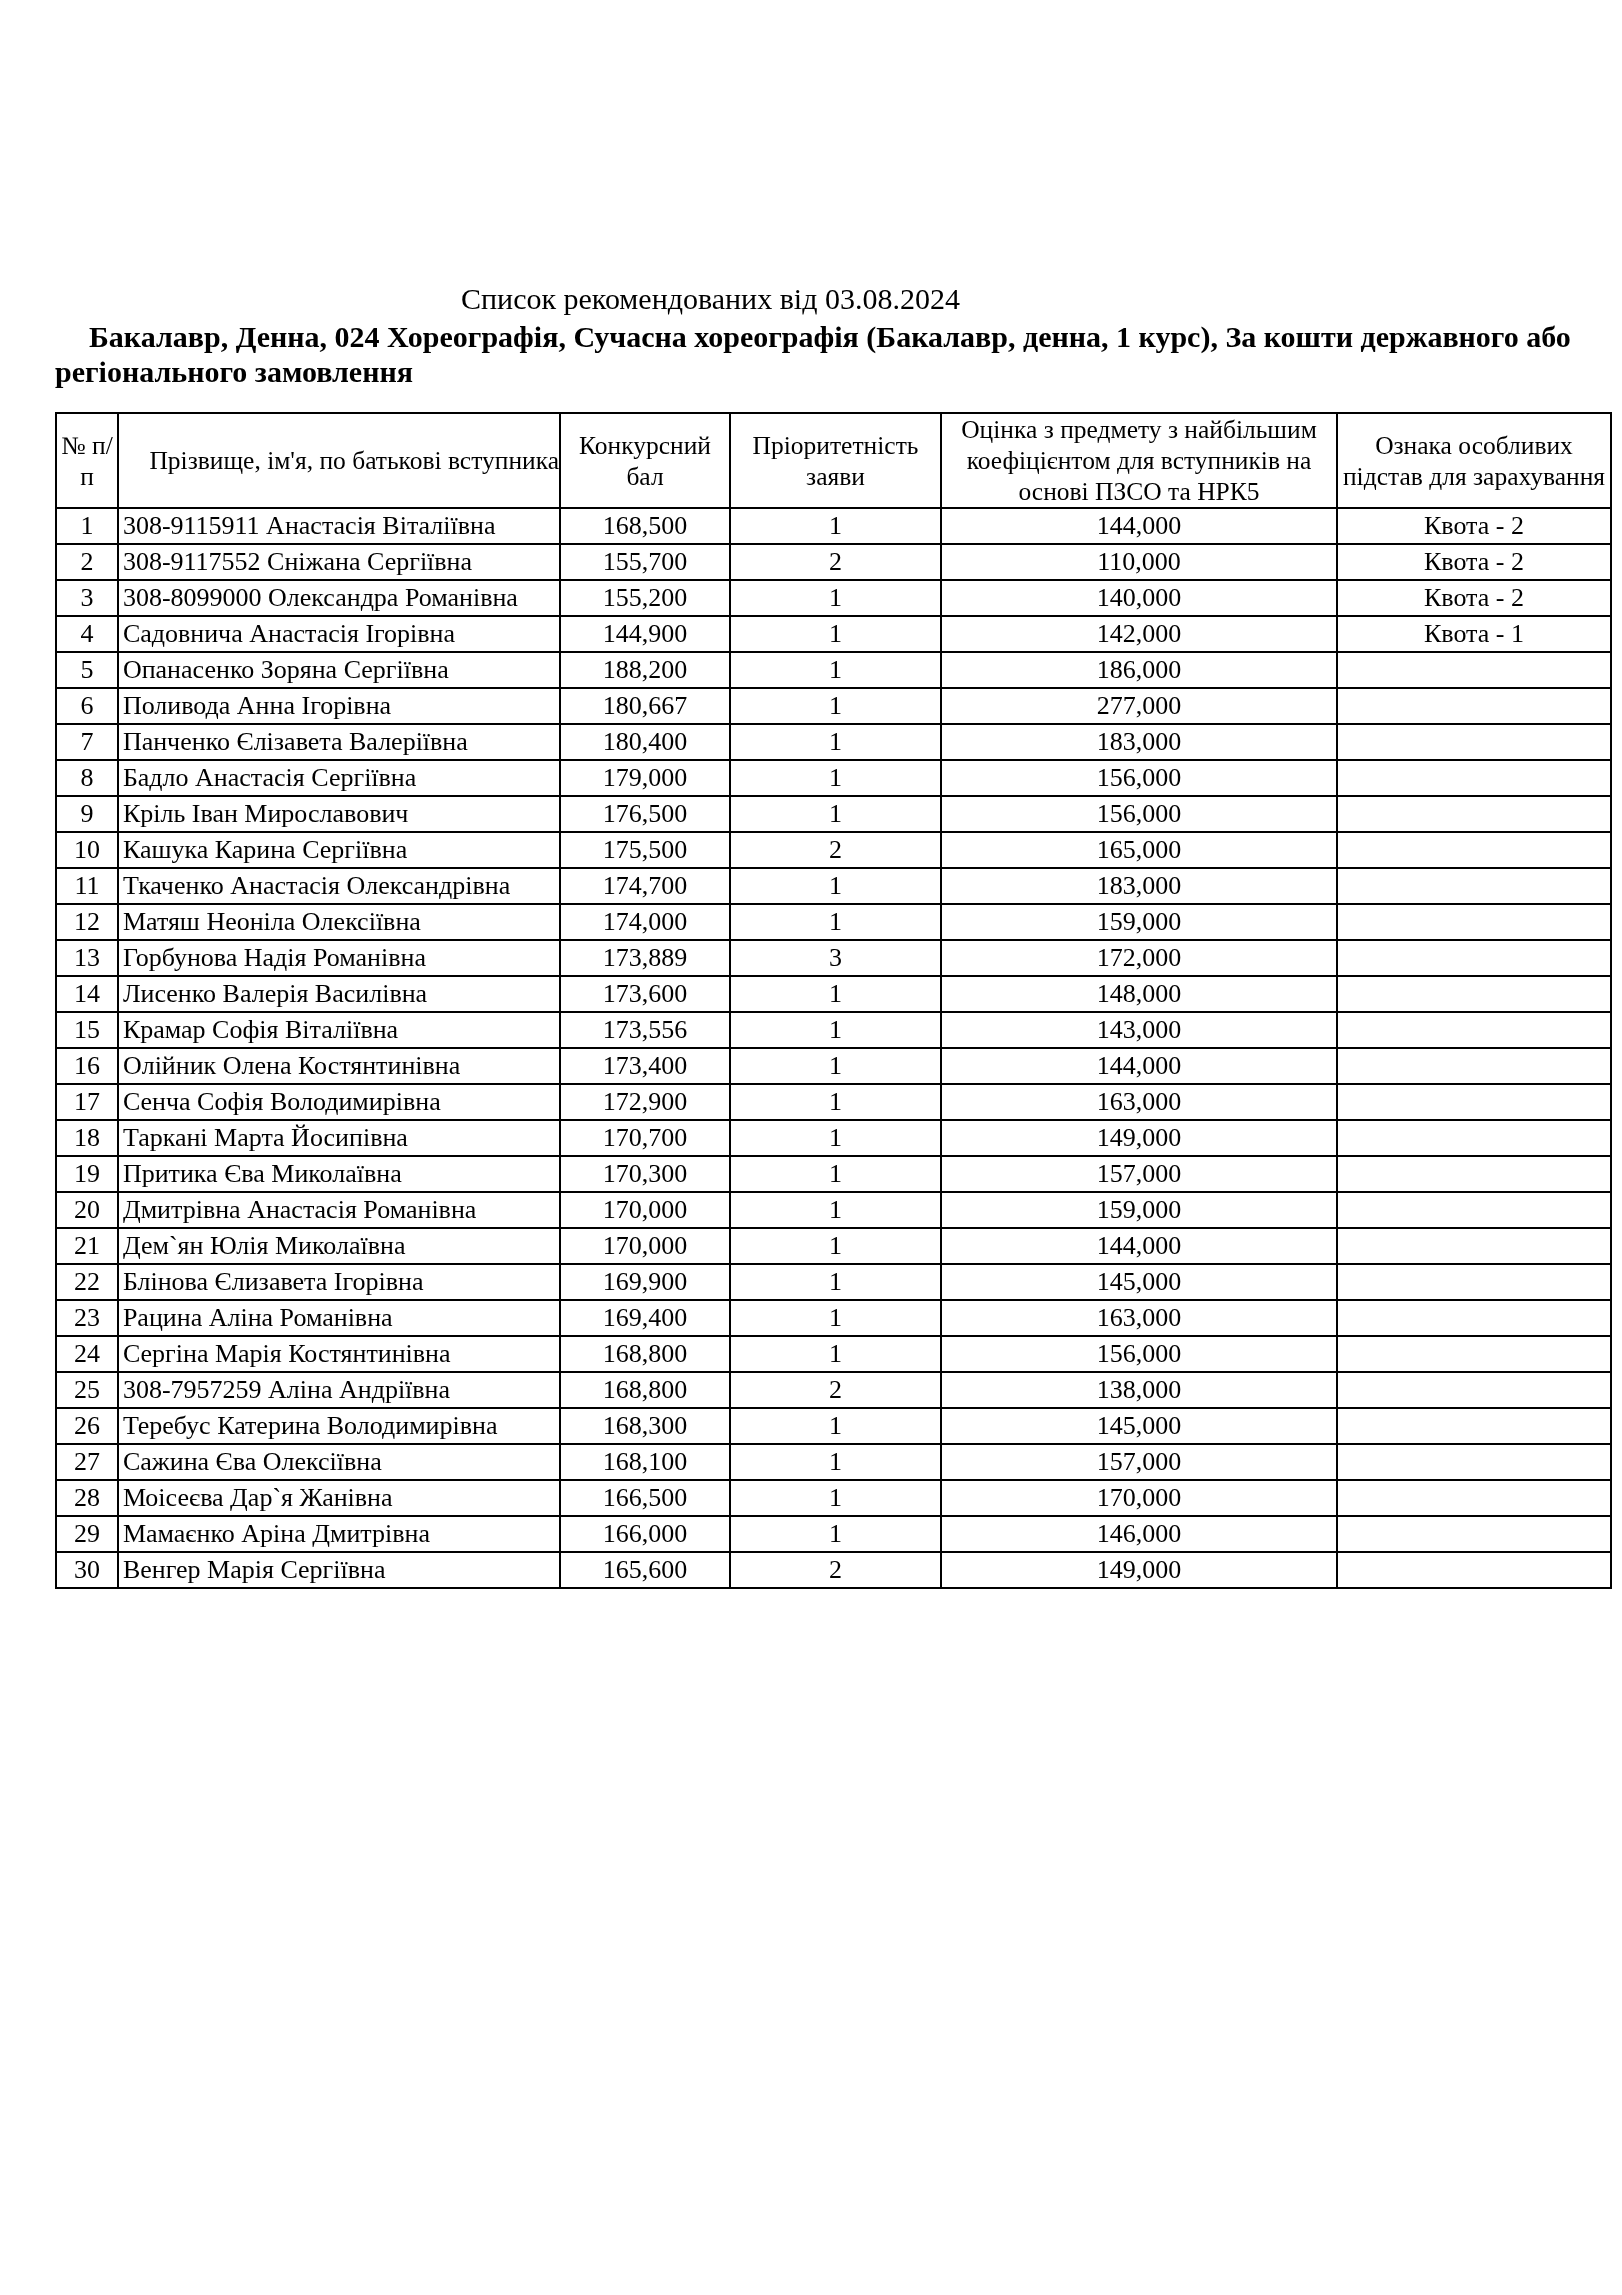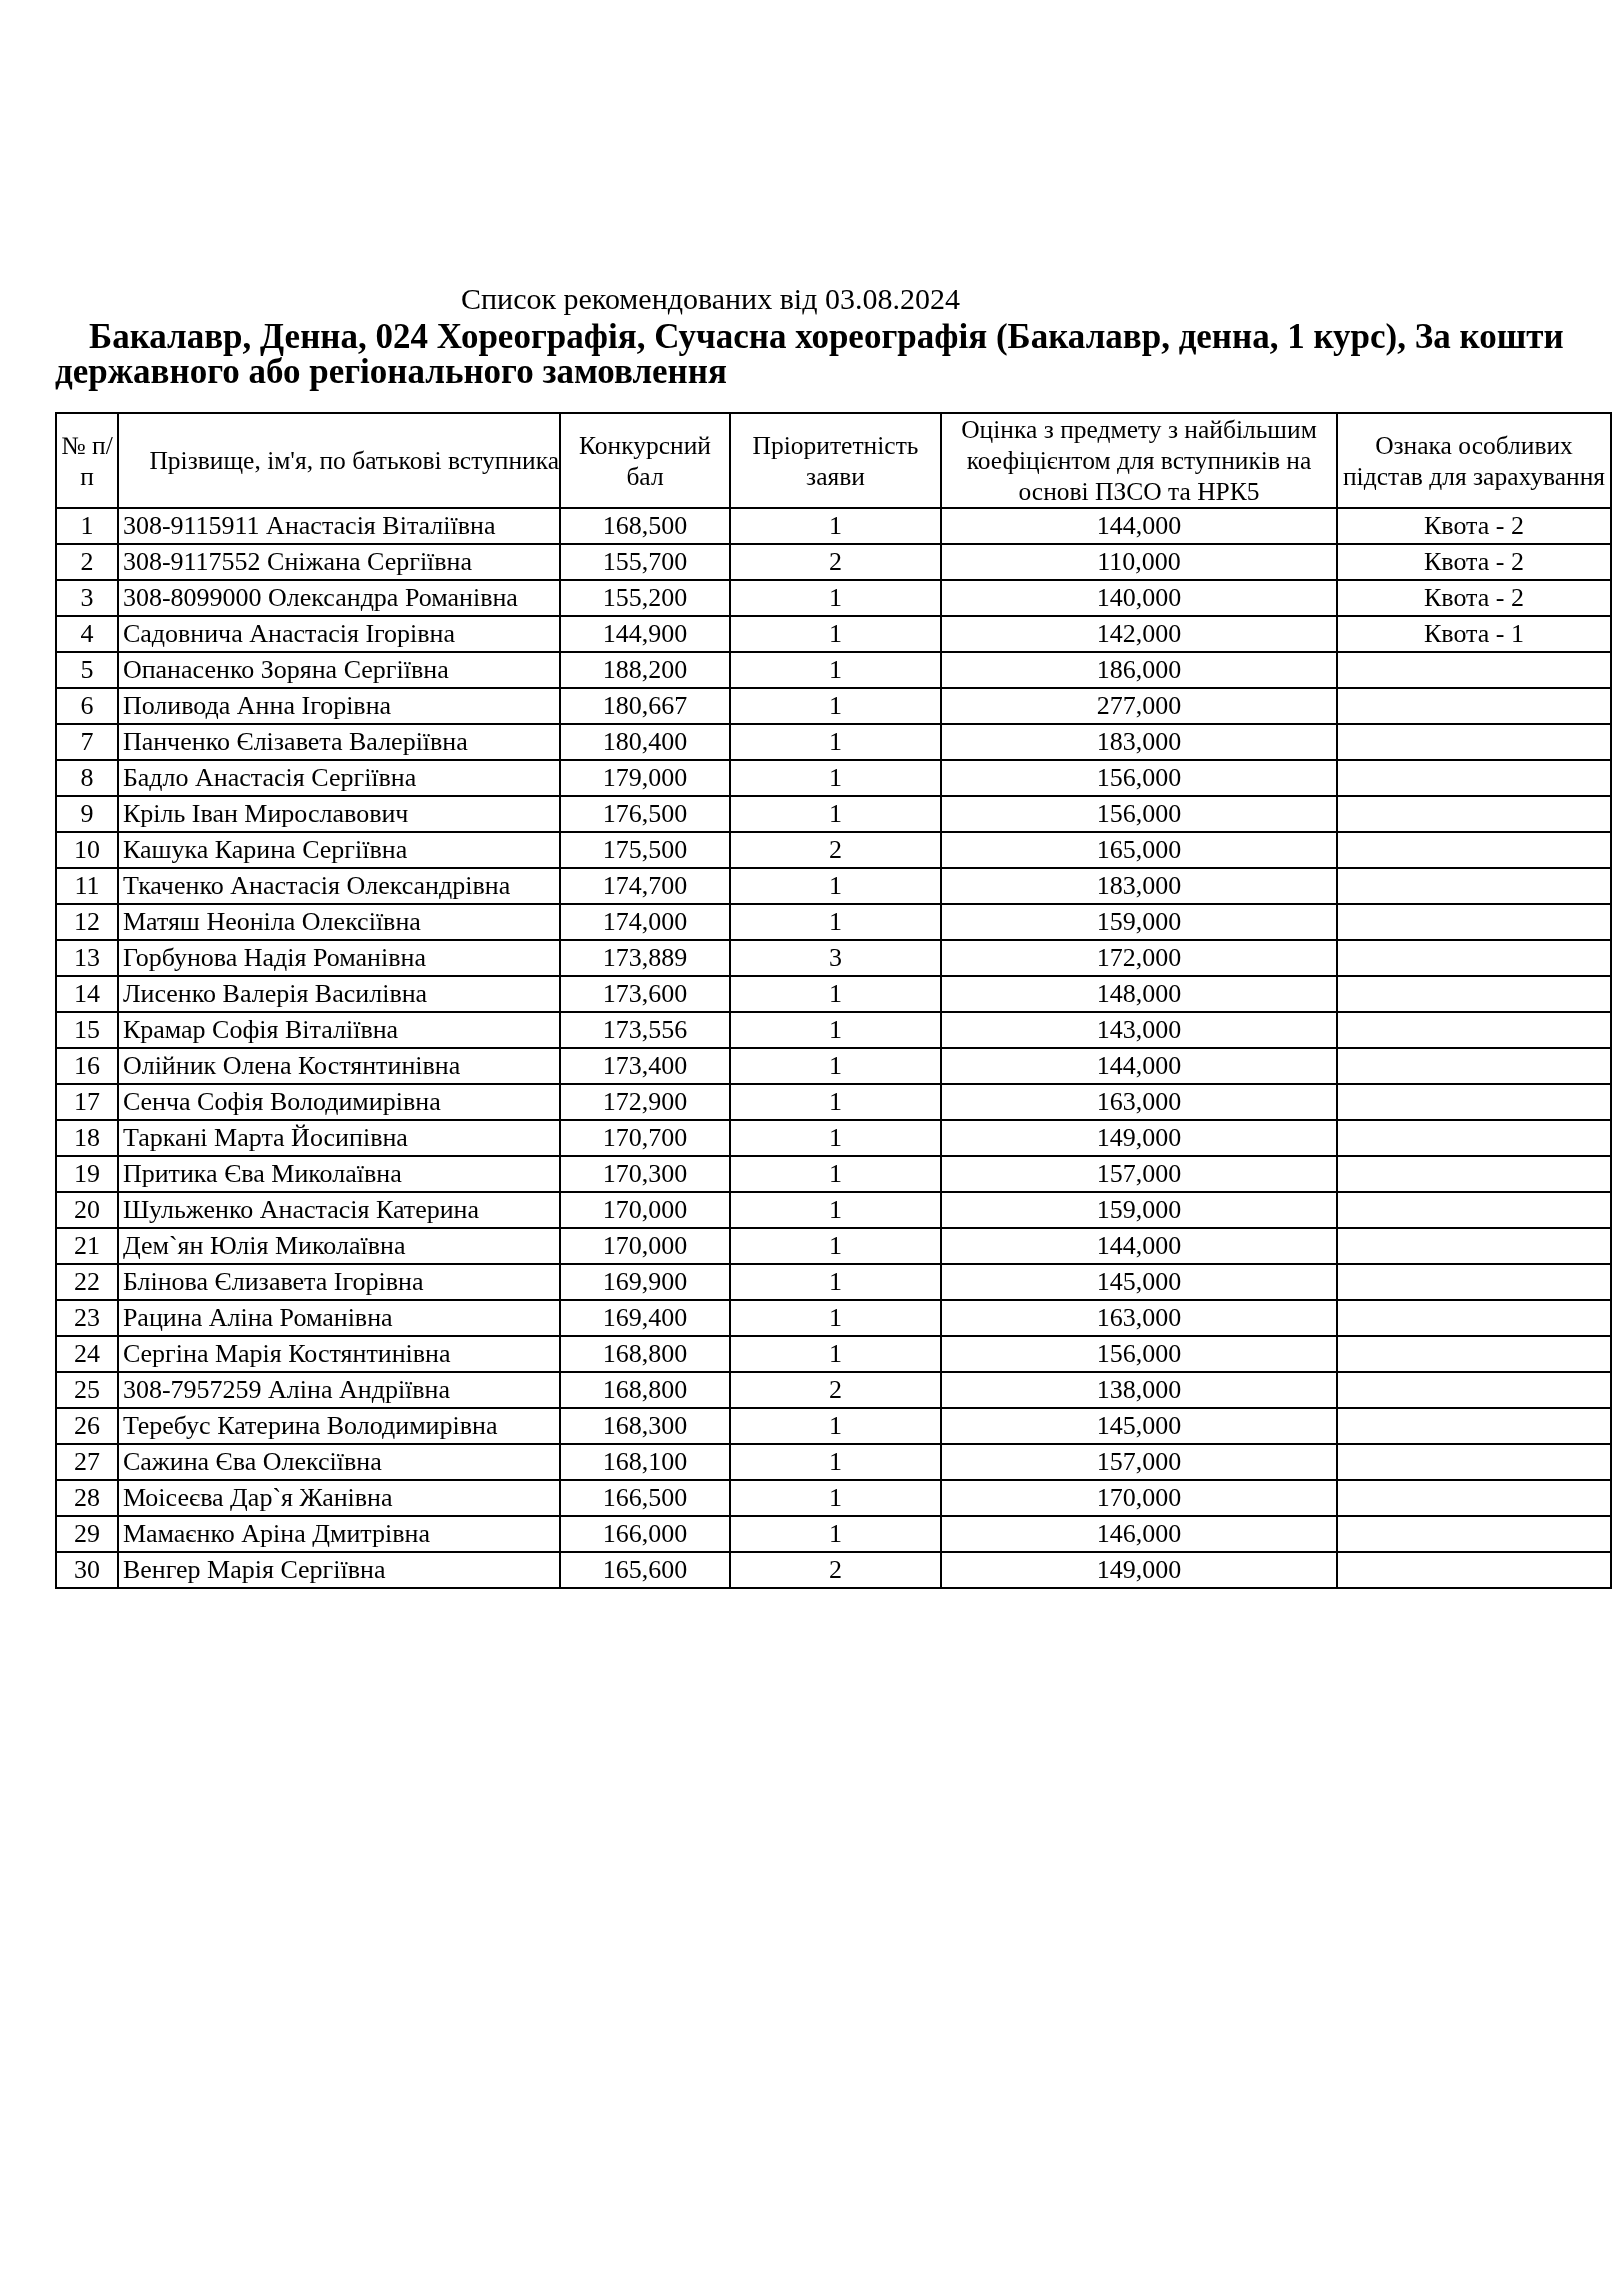--- a/index.html
+++ b/index.html
@@ -24,21 +24,21 @@
       font-size: 30px;
       line-height: 35px;
       font-weight: normal;
       white-space: nowrap;
     }
     .subtitle {
       position: absolute;
       left: 55px;
       top: 319px;
       width: 1557px;
-      font-size: 35px;
+      font-size: 30px;
       line-height: 35px;
       font-weight: bold;
       text-indent: 34px;
     }
     table.list {
       position: absolute;
       left: 55px;
       top: 412px;
       border-collapse: collapse;
       table-layout: fixed;
@@ -258,21 +258,21 @@
       <tr>
         <td>19</td>
         <td class="name">Притика Єва Миколаївна</td>
         <td>170,300</td>
         <td>1</td>
         <td>157,000</td>
         <td></td>
       </tr>
       <tr>
         <td>20</td>
-        <td class="name">Шульженко Анастасія Катерина</td>
+        <td class="name">Дмитрівна Анастасія Романівна</td>
         <td>170,000</td>
         <td>1</td>
         <td>159,000</td>
         <td></td>
       </tr>
       <tr>
         <td>21</td>
         <td class="name">Дем`ян Юлія Миколаївна</td>
         <td>170,000</td>
         <td>1</td>

